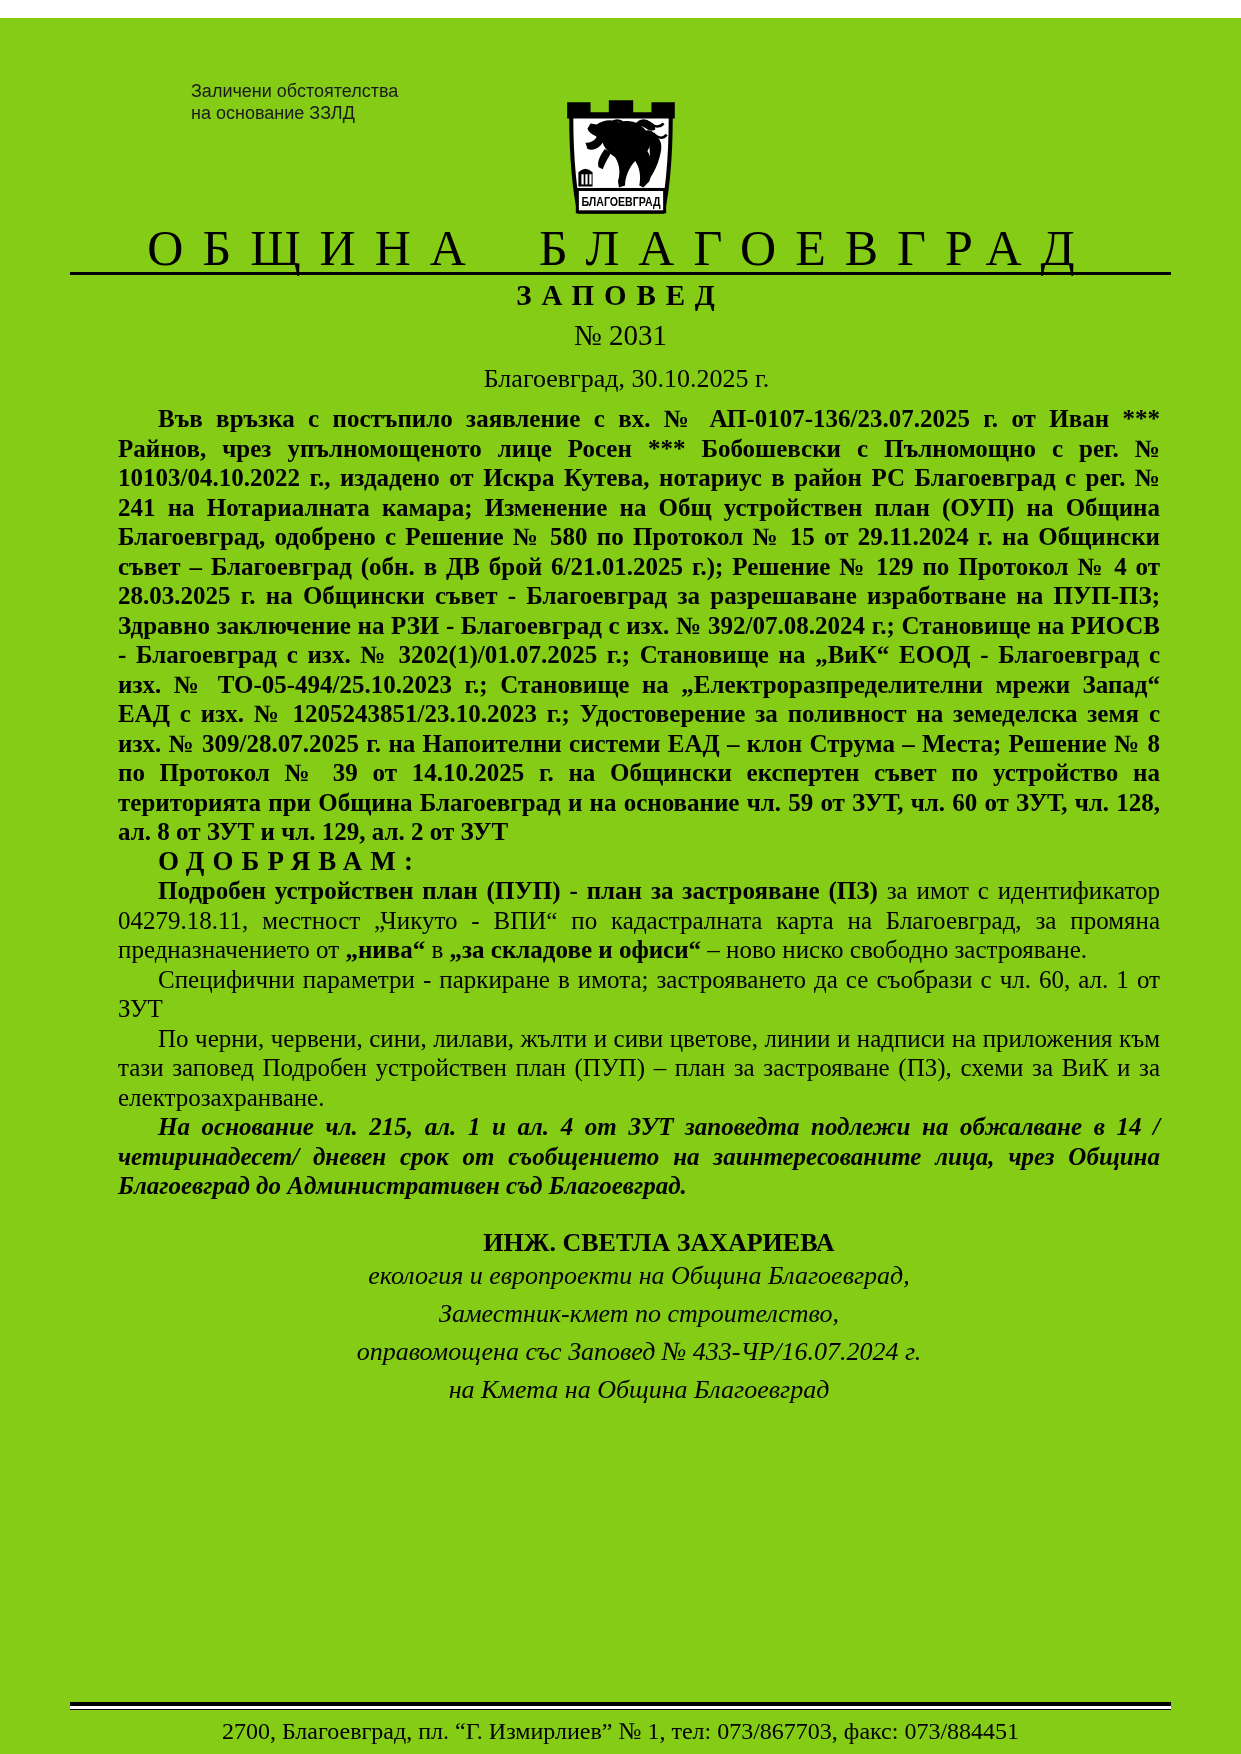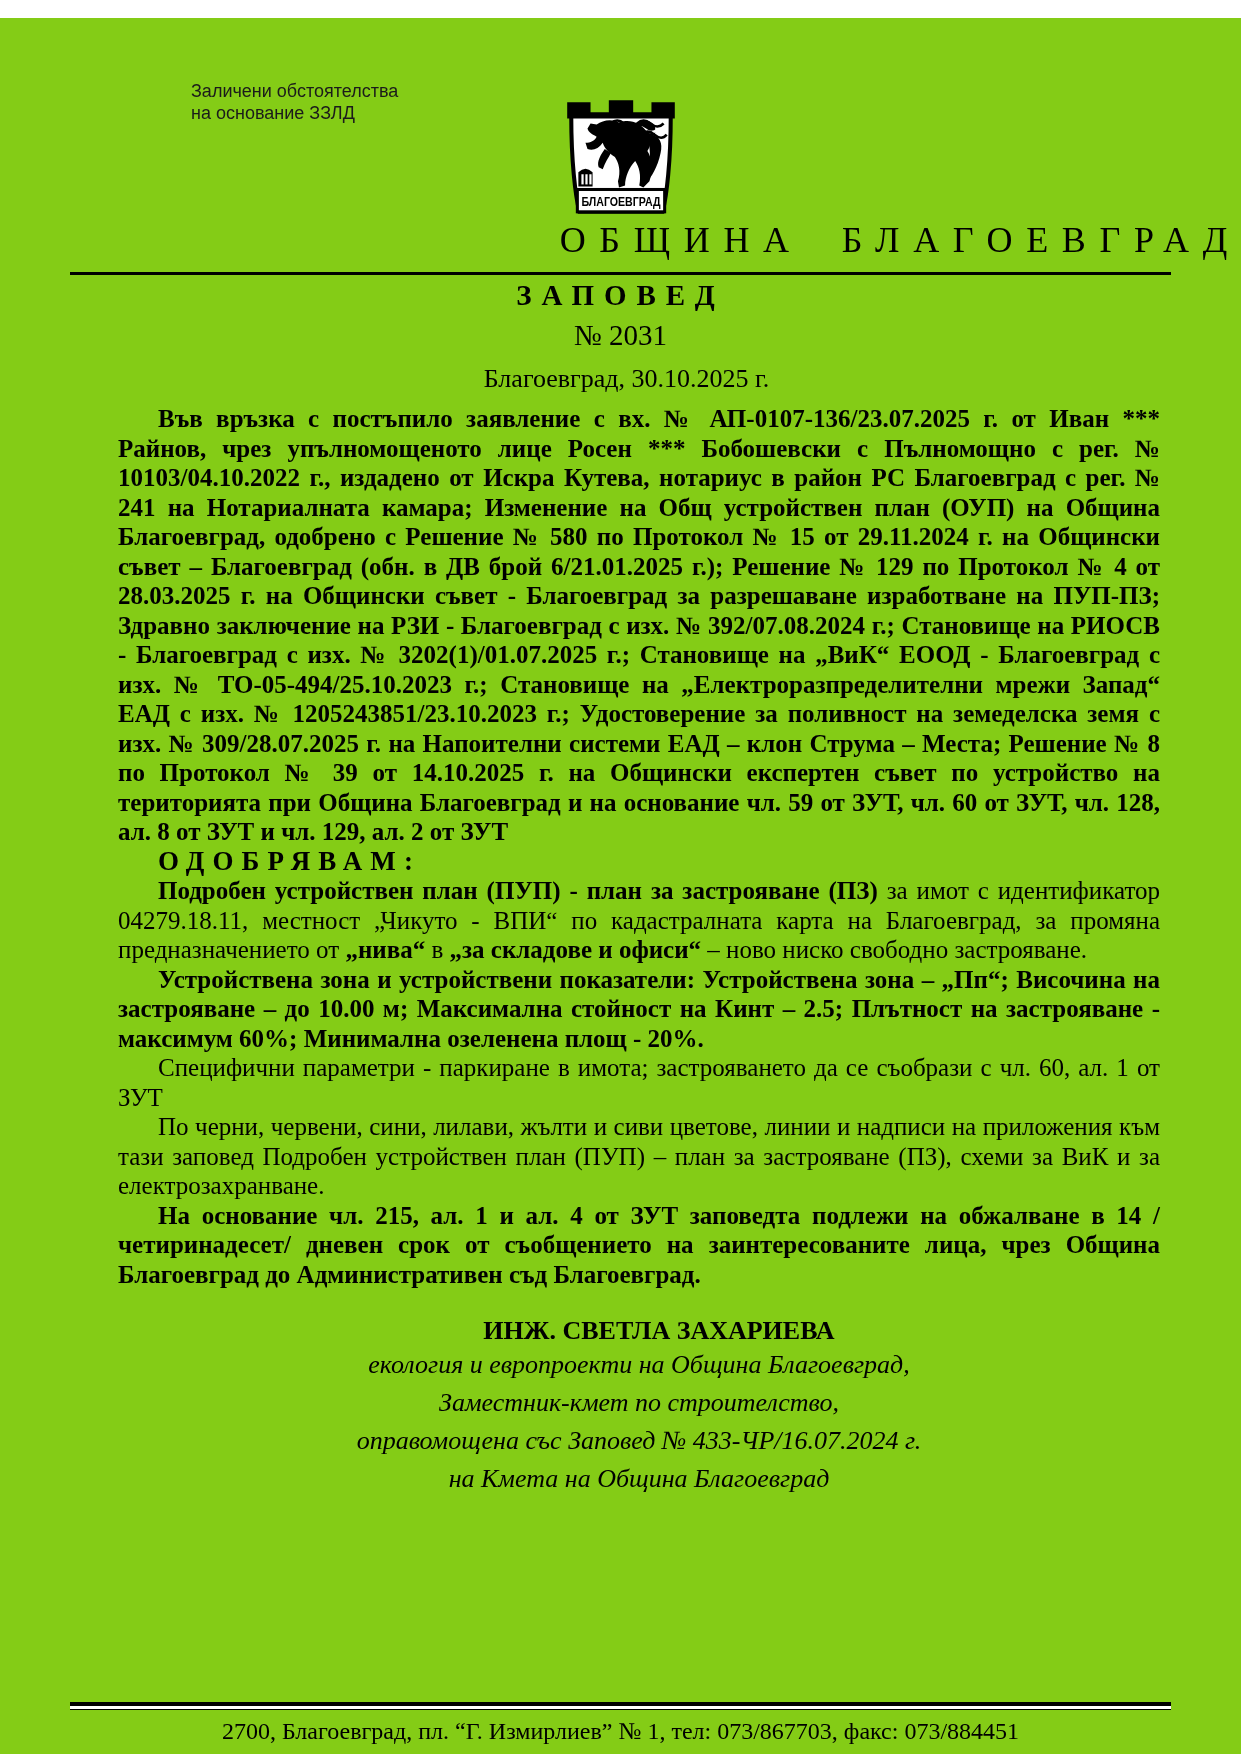--- a/index.html
+++ b/index.html
@@ -8,22 +8,22 @@
     background:#84cc16;color:#000;overflow:hidden;
     font-family:"Liberation Serif", serif;
   }
   .redaction{
     position:absolute;left:191px;top:62px;
     font-family:"Liberation Sans", sans-serif;
     font-size:18px;line-height:22px;color:#1b1b1b;
   }
   .logo{position:absolute;left:0;right:0;top:72px;text-align:center;}
   .org-title{
-    position:absolute;left:0;right:0;top:201px;text-align:right;
-    font-size:36px;letter-spacing:0.38em;word-spacing:0.45em;white-space:nowrap;
+    position:absolute;left:0;right:0;top:201px;text-align:center;
+    font-size:50px;letter-spacing:0.38em;word-spacing:0.45em;white-space:nowrap;
   }
   .hr-title{position:absolute;left:70px;width:1101px;top:254px;border-top:3px solid #000;height:0;}
   .doc-type{
     position:absolute;left:0;right:0;top:261px;text-align:center;
     font-size:29px;font-weight:bold;letter-spacing:0.34em;
   }
   .doc-number{position:absolute;left:0;right:0;top:301px;text-align:center;font-size:29px;}
   .place-date{position:absolute;left:12px;right:0;top:346px;text-align:center;font-size:26px;}
   .content{
     position:absolute;left:118px;top:386px;width:1042px;
@@ -32,21 +32,21 @@
   .content p{margin:0;text-indent:40px;}
   .b{font-weight:bold;}
   .approve{
     margin-top:28px;text-align:left;text-indent:0;
     font-weight:bold;font-size:27px;letter-spacing:0.30em;
   }
   .p-plan{margin-top:31px;}
   .p-zone{margin-top:21px;font-weight:bold;}
   .p-specific{margin-top:0;}
   .p-colors{margin-top:56px;}
-  .p-appeal{margin-top:31px;font-weight:bold;}
+  .p-appeal{margin-top:31px;font-weight:bold;font-style:italic;}
   .preamble{font-weight:bold;}
   .signature{margin-top:27px;text-align:center;}
   .sig-name{font-weight:bold;font-size:26px;margin:0 0 8px 0;text-indent:0;}
   .sig-role{font-style:italic;font-size:26px;line-height:38px;text-indent:0;}
   .footer-rule{
     position:absolute;left:70px;width:1101px;top:1684px;height:3px;
     border-top:4px solid #000;border-bottom:1px solid #000;background:#fff;
   }
   .footer-text{position:absolute;left:0;right:0;top:1700px;text-align:center;font-size:24px;}
 </style>
@@ -97,21 +97,20 @@
   <div class="doc-number">№ 2031</div>
   <div class="place-date">Благоевград, 30.10.2025 г.</div>
 
   <div class="content">
     <p class="preamble">Във връзка с постъпило заявление с вх. № АП-0107-136/23.07.2025 г. от Иван *** Райнов, чрез упълномощеното лице Росен *** Бобошевски с Пълномощно с рег. № 10103/04.10.2022 г., издадено от Искра Кутева, нотариус в район РС Благоевград с рег. № 241 на Нотариалната камара; Изменение на Общ устройствен план (ОУП) на Община Благоевград, одобрено с Решение № 580 по Протокол № 15 от 29.11.2024 г. на Общински съвет – Благоевград (обн. в ДВ брой 6/21.01.2025 г.); Решение № 129 по Протокол № 4 от 28.03.2025 г. на Общински съвет - Благоевград за разрешаване изработване на ПУП-ПЗ; Здравно заключение на РЗИ - Благоевград с изх. № 392/07.08.2024 г.; Становище на РИОСВ - Благоевград с изх. № 3202(1)/01.07.2025 г.; Становище на „ВиК“ ЕООД - Благоевград с изх. № ТО-05-494/25.10.2023 г.; Становище на „Електроразпределителни мрежи Запад“ ЕАД с изх. № 1205243851/23.10.2023 г.; Удостоверение за поливност на земеделска земя с изх. № 309/28.07.2025 г. на Напоителни системи ЕАД – клон Струма – Места; Решение № 8 по Протокол № 39 от 14.10.2025 г. на Общински експертен съвет по устройство на територията при Община Благоевград и на основание чл. 59 от ЗУТ, чл. 60 от ЗУТ, чл. 128, ал. 8 от ЗУТ и чл. 129, ал. 2 от ЗУТ</p>
 
     <p class="approve">ОДОБРЯВАМ:</p>
 
     <p class="p-plan"><span class="b">Подробен устройствен план (ПУП) - план за застрояване (ПЗ)</span><span> за имот с идентификатор 04279.18.11, местност „Чикуто - ВПИ“ по кадастралната карта на Благоевград, за промяна предназначението от </span><span class="b">„нива“</span><span> в </span><span class="b">„за складове и офиси“</span><span> – ново ниско свободно застрояване.</span></p>
 
-    <p class="p-zone">Устройствена зона и устройствени показатели: Устройствена зона – „Пп“; Височина на застрояване – до 10.00 м; Максимална стойност на Кинт – 2.5; Плътност на застрояване - максимум 60%; Минимална озеленена площ - 20%.</p>
     <p class="p-specific">Специфични параметри - паркиране в имота; застрояването да се съобрази с чл. 60, ал. 1 от ЗУТ</p>
     <p class="p-colors">По черни, червени, сини, лилави, жълти и сиви цветове, линии и надписи на приложения към тази заповед Подробен устройствен план (ПУП) – план за застрояване (ПЗ), схеми за ВиК и за електрозахранване.</p>
     <p class="p-appeal">На основание чл. 215, ал. 1 и ал. 4 от ЗУТ заповедта подлежи на обжалване в 14 /четиринадесет/ дневен срок от съобщението на заинтересованите лица, чрез Община Благоевград до Административен съд Благоевград.</p>
 
     <div class="signature">
       <p class="sig-name">ИНЖ. СВЕТЛА ЗАХАРИЕВА</p>
       <div class="sig-role">екология и европроекти на Община Благоевград,</div>
       <div class="sig-role">Заместник-кмет по строителство,</div>
       <div class="sig-role">оправомощена със Заповед № 433-ЧР/16.07.2024 г.</div>
       <div class="sig-role">на Кмета на Община Благоевград</div>

